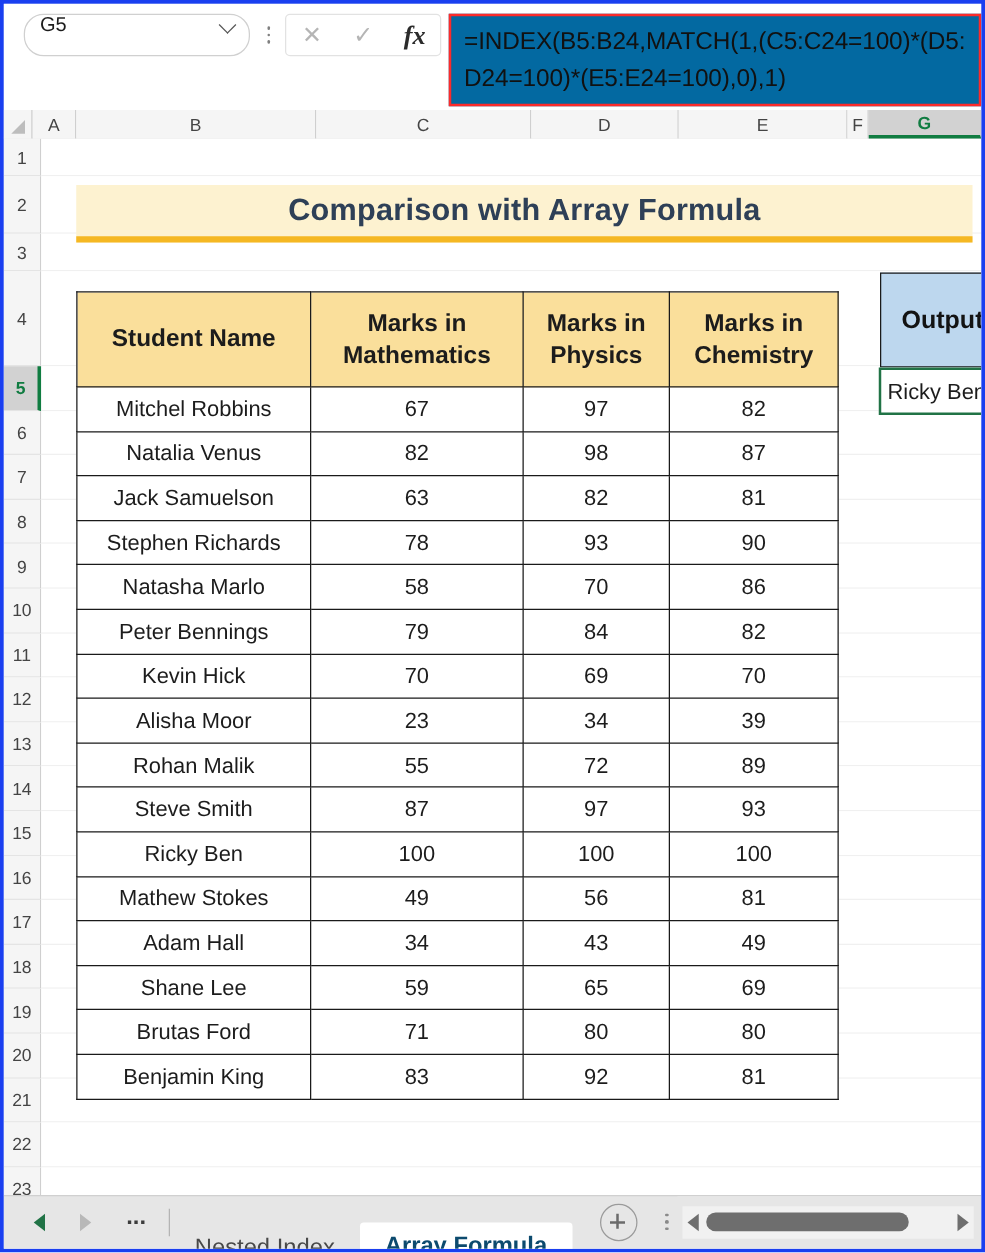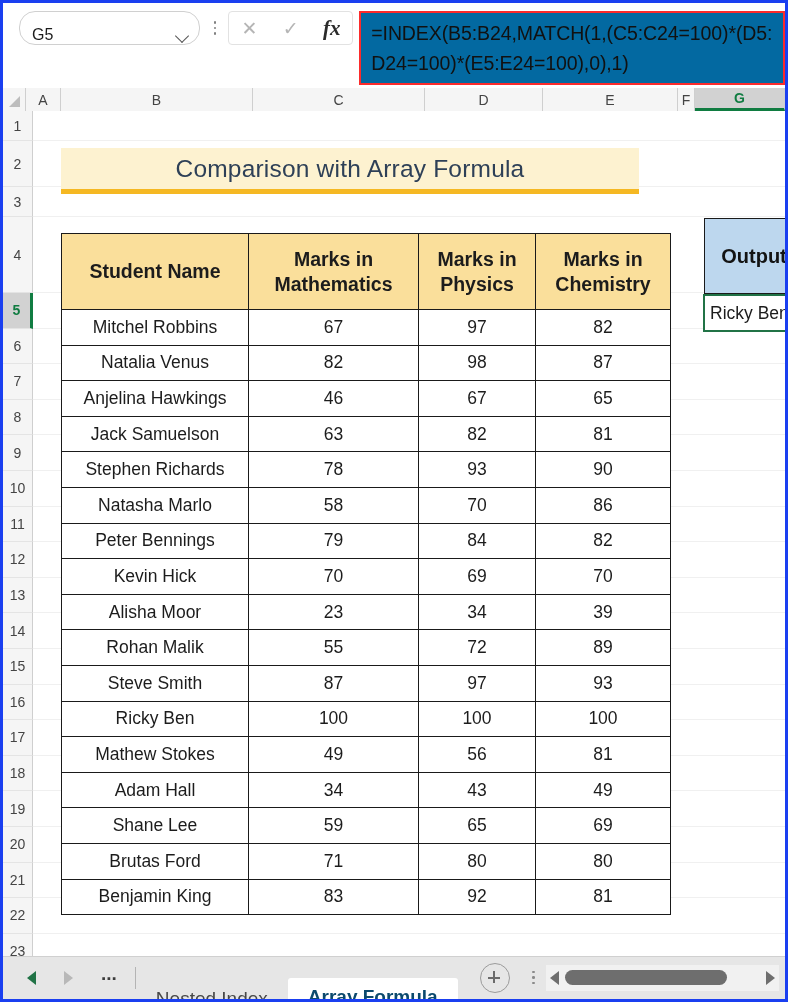--- a/index.html
+++ b/index.html
@@ -37,21 +37,21 @@
   }
 
   .name-box {
     margin-left: 16px;
     width: 182px;
     height: 34px;
     border: 1px solid #d0d0d0;
     border-radius: 16px;
     background: #ffffff;
     display: flex;
-    align-items: flex-end;
+    align-items: flex-start;
     padding: 0 8px 0 12px;
     font-size: 16px;
     color: #222;
     justify-content: space-between;
     cursor: default;
   }
   .name-box .nb-text { font-size: 16px; color: #1c1c1c; }
   .name-box .chev {
     width: 16px; height: 16px;
     display: inline-block;
@@ -201,29 +201,29 @@
     left: 30px; top: 0;
     width: 752px;
     height: 845px;
     pointer-events: none;
   }
   .sheet-overlay > * { pointer-events: auto; }
 
   .title-banner {
     position: absolute;
     left: 28px; top: 37px;
-    width: 578px;
+    width: 717px;
     height: 46px;
     background: #fdf2d0;
     border-bottom: 5px solid #f5b823;
     display: flex;
     align-items: center;
     justify-content: center;
     font-size: 24.5px;
-    font-weight: 400;
+    font-weight: 700;
     color: #2e4057;
     letter-spacing: 0.2px;
     cursor: default;
   }
 
   
   .data-table {
     position: absolute;
     left: 28px; top: 122px;
     border-collapse: collapse;
@@ -544,26 +544,20 @@
               <td>Mitchel Robbins</td>
               <td>67</td>
               <td>97</td>
               <td>82</td>
             </tr>
             <tr>
               <td>Natalia Venus</td>
               <td>82</td>
               <td>98</td>
               <td>87</td>
-            </tr>
-            <tr>
-              <td>Anjelina Hawkings</td>
-              <td>46</td>
-              <td>67</td>
-              <td>65</td>
             </tr>
             <tr>
               <td>Jack Samuelson</td>
               <td>63</td>
               <td>82</td>
               <td>81</td>
             </tr>
             <tr>
               <td>Stephen Richards</td>
               <td>78</td>

